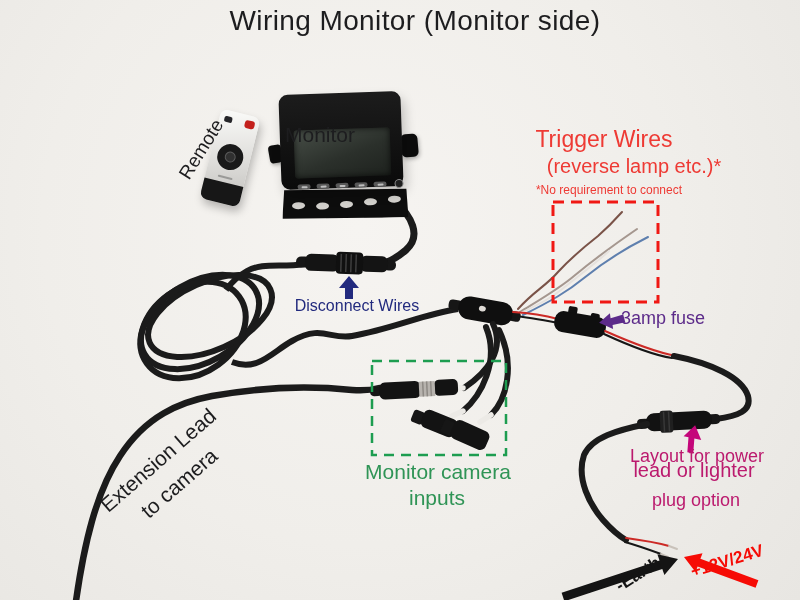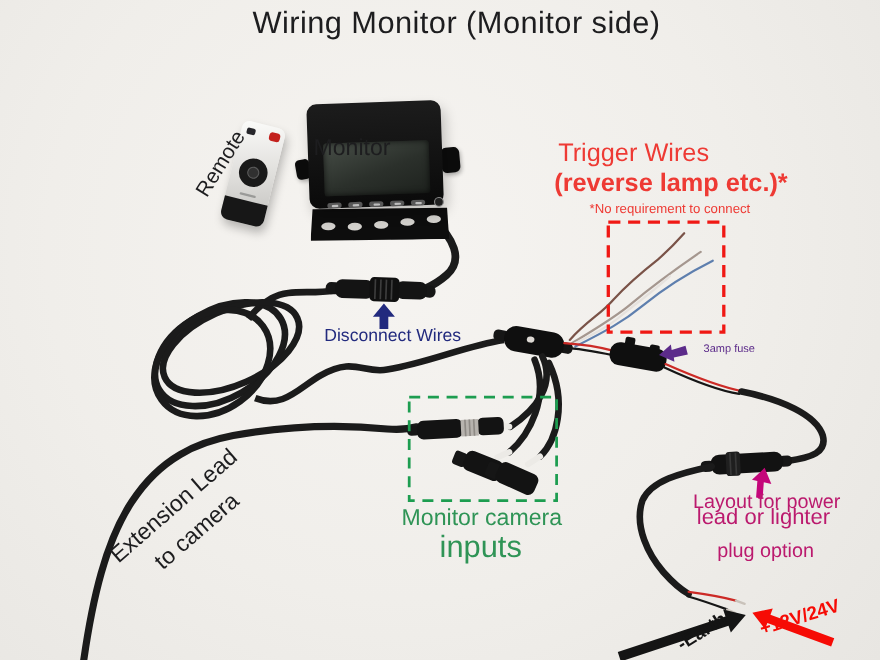--- a/index.html
+++ b/index.html
@@ -229,30 +229,30 @@
     <span class="remote-brand"></span>
     <div class="remote-bottom"></div>
   </div>
 
   <div class="lbl title" style="left:415px;top:21px;">Wiring Monitor (Monitor side)</div>
 
   <div class="lbl black" style="left:320px;top:90px;font-size:21px;margin-top:44px;">Monitor</div>
 
   <div class="lbl black" style="left:201px;top:149px;font-size:19px;transform:translate(-50%,-50%) rotate(-58deg);">Remote</div>
 
-  <div class="lbl red" style="left:576px;top:139px;font-size:23px;">Trigger Wires</div>
-  <div class="lbl red" style="left:610px;top:166px;font-size:23px;font-weight:bold;">(reverse lamp etc.)*</div>
+  <div class="lbl red" style="left:604px;top:139px;font-size:23px;">Trigger Wires</div>
+  <div class="lbl red" style="left:634px;top:166px;font-size:20px;">(reverse lamp etc.)*</div>
   <div class="lbl red" style="left:609px;top:190px;font-size:12px;">*No requirement to connect</div>
 
   <div class="lbl navy" style="left:357px;top:306px;font-size:16px;">Disconnect Wires</div>
 
-  <div class="lbl purple" style="left:663px;top:318px;font-size:10px;">3amp fuse</div>
+  <div class="lbl purple" style="left:663px;top:318px;font-size:18px;">3amp fuse</div>
 
   <div class="lbl green" style="left:438px;top:471px;font-size:21px;">Monitor camera</div>
-  <div class="lbl green" style="left:437px;top:497px;font-size:28px;">inputs</div>
+  <div class="lbl green" style="left:437px;top:497px;font-size:21px;">inputs</div>
 
   <div class="lbl black" style="left:158px;top:460px;font-size:21px;transform:translate(-50%,-50%) rotate(-41deg);">Extension Lead</div>
   <div class="lbl black" style="left:179px;top:483px;font-size:21px;transform:translate(-50%,-50%) rotate(-41deg);">to camera</div>
 
   <div class="lbl magenta" style="left:697px;top:456px;font-size:18px;">Layout for power</div>
   <div class="lbl magenta" style="left:694px;top:470px;font-size:20px;">lead or lighter</div>
   <div class="lbl magenta" style="left:696px;top:500px;font-size:18px;text-align:center;">plug option</div>
 
   <div class="lbl" style="left:638px;top:574px;font-size:17px;font-weight:600;color:#141414;transform:translate(-50%,-50%) rotate(-32deg);">-Earth</div>
   <div class="lbl brightred" style="left:727px;top:561px;font-size:17px;font-weight:600;transform:translate(-50%,-50%) rotate(-17deg);">+12V/24V</div>

